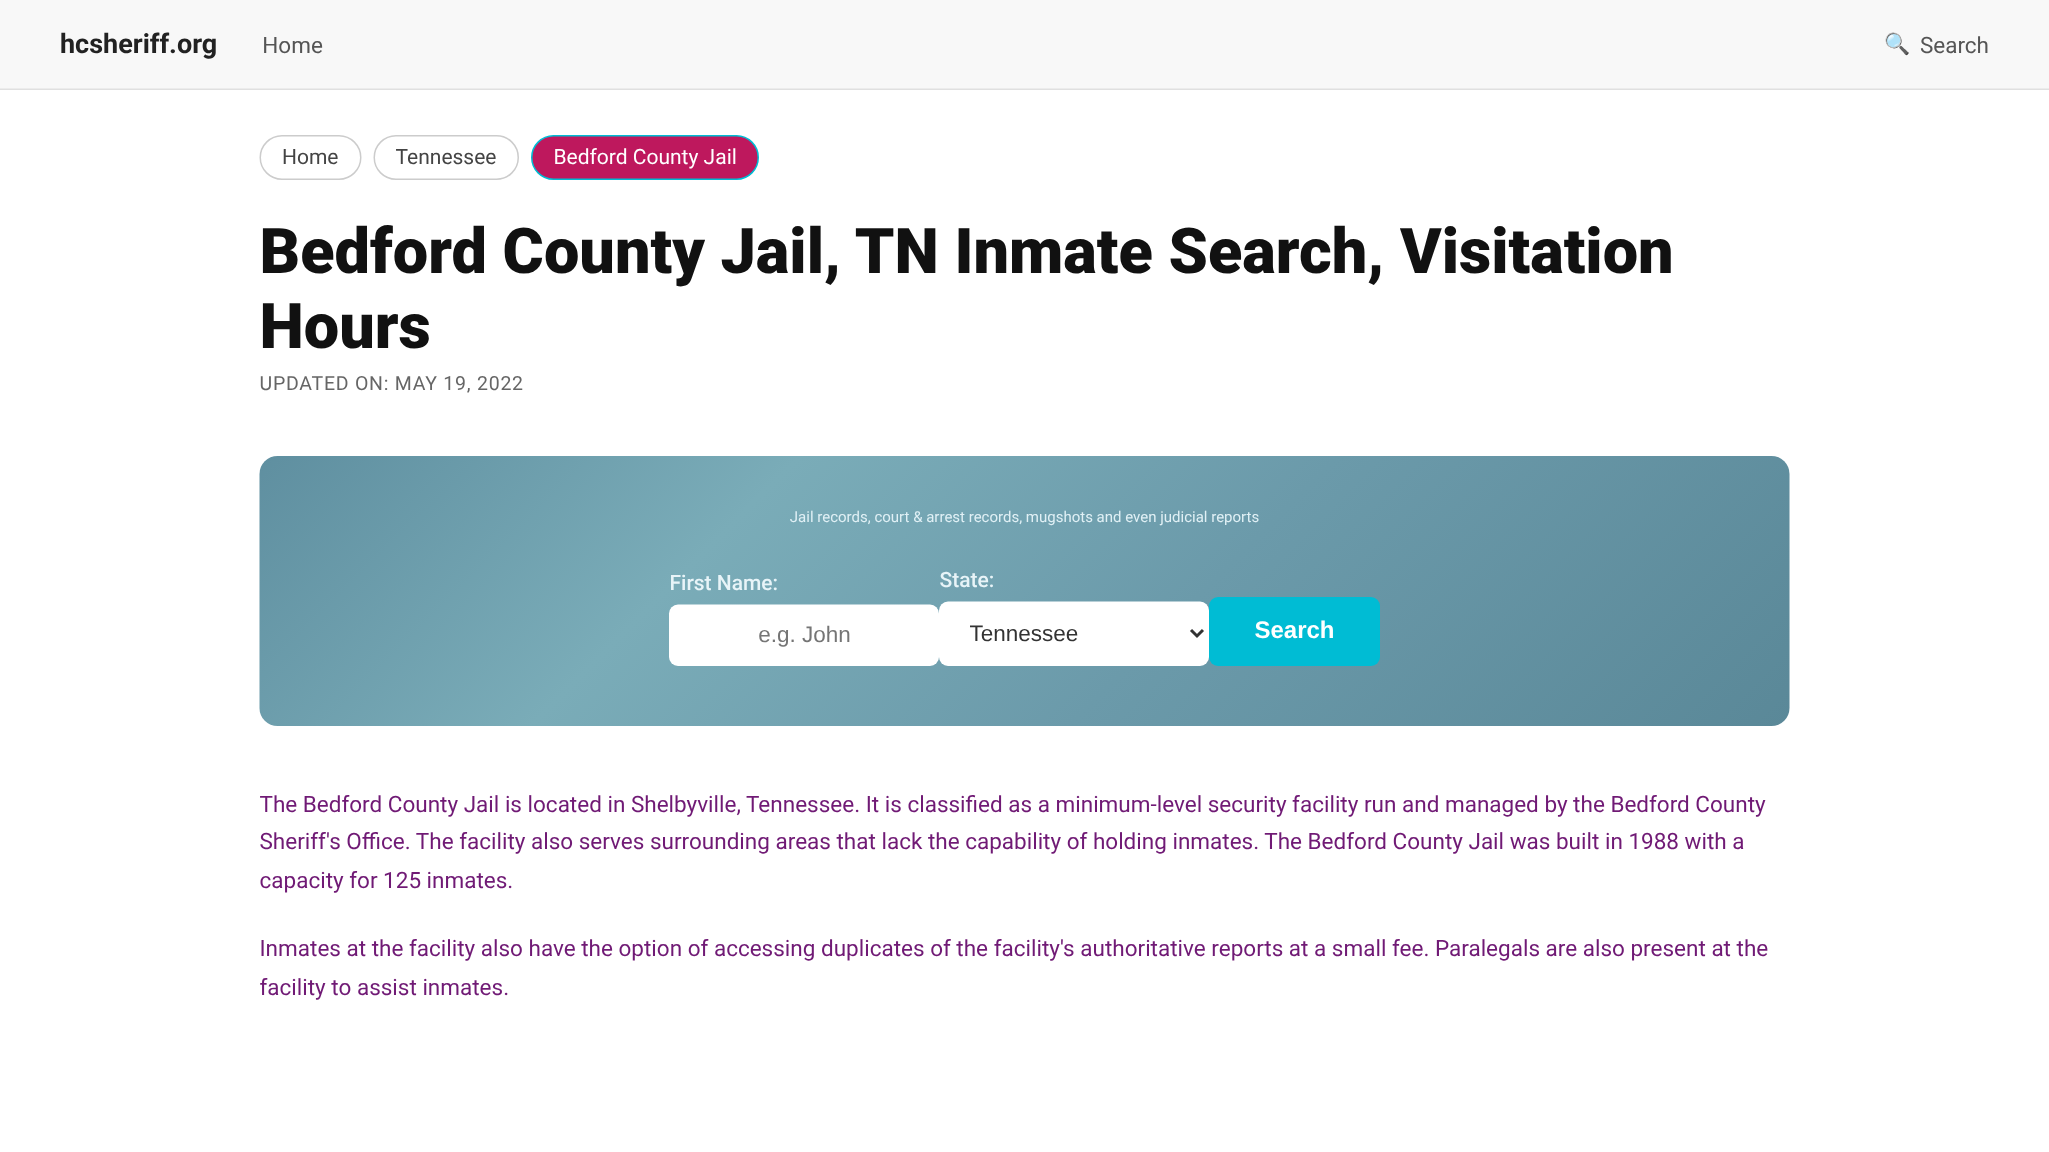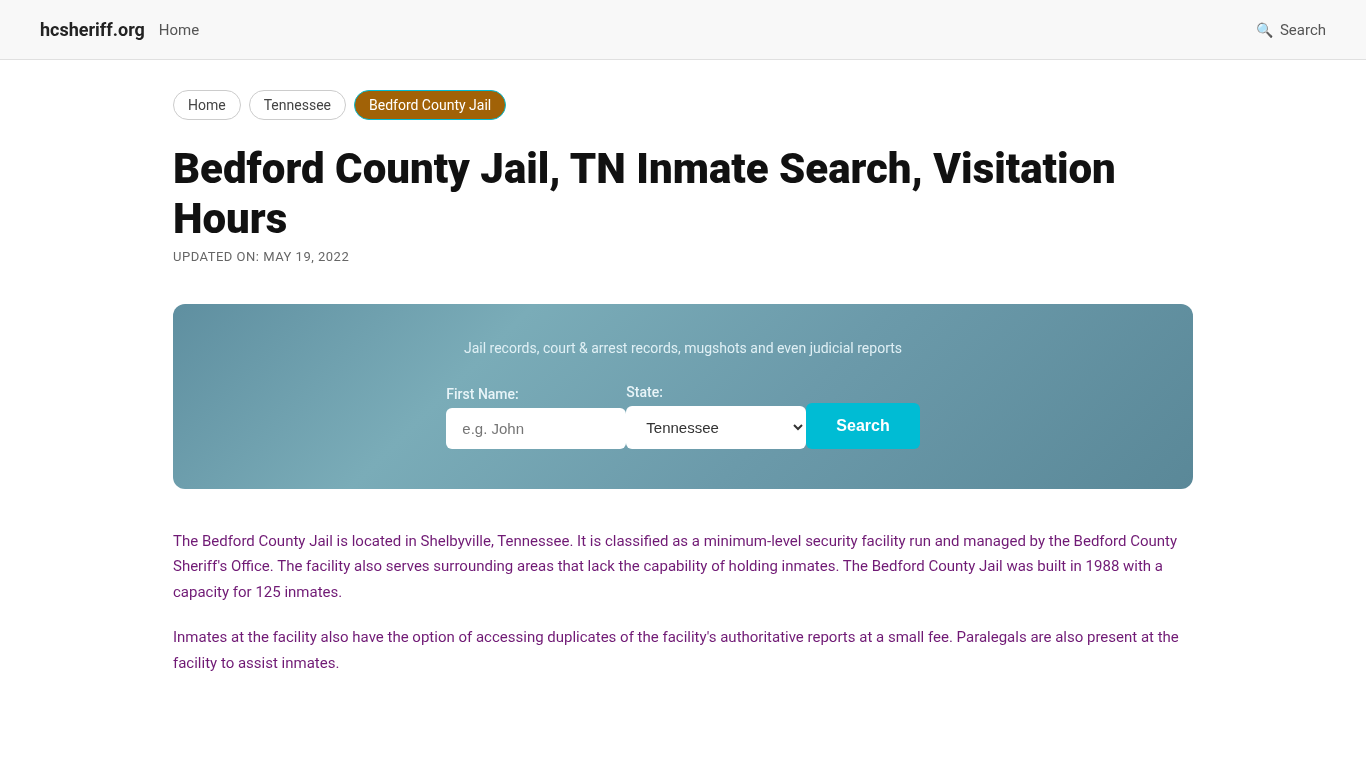--- a/index.html
+++ b/index.html
@@ -22,21 +22,21 @@
       padding: 0 40px;
       height: 60px;
       display: flex;
       align-items: center;
       justify-content: space-between;
     }
 
     .nav-left {
       display: flex;
       align-items: center;
-      gap: 14px;
+      gap: 30px;
     }
 
     .site-logo {
       font-size: 18px;
       font-weight: 700;
       color: #222;
       text-decoration: none;
     }
 
     .nav-link {
@@ -78,21 +78,21 @@
       padding: 6px 14px;
       border-radius: 20px;
       font-size: 14px;
       text-decoration: none;
       border: 1px solid #ccc;
       color: #444;
       background: #fff;
     }
 
     .breadcrumb-item.active {
-      background: #a16207;
+      background: #be185d;
       color: #fff;
       border-color: #00bcd4;
     }
 
     
     .page-title {
       font-size: 42px;
       font-weight: 900;
       color: #111;
       line-height: 1.2;
@@ -119,21 +119,21 @@
       text-align: center;
       color: #fff;
       font-size: 26px;
       font-weight: 700;
       margin-bottom: 10px;
     }
 
     .search-box-subtitle {
       text-align: center;
       color: #e0f0f5;
-      font-size: 14px;
+      font-size: 10px;
       margin-bottom: 28px;
     }
 
     .search-form {
       display: flex;
       align-items: flex-end;
       justify-content: center;
       flex-wrap: wrap;
     }
 
@@ -151,20 +151,21 @@
 
     .form-input {
       padding: 12px 16px;
       border: none;
       border-radius: 6px;
       font-size: 15px;
       color: #999;
       background: #fff;
       width: 180px;
       outline: none;
+      text-align: center;
     }
 
     .form-select {
       padding: 12px 16px;
       border: none;
       border-radius: 6px;
       font-size: 15px;
       color: #333;
       background: #fff;
       width: 180px;

